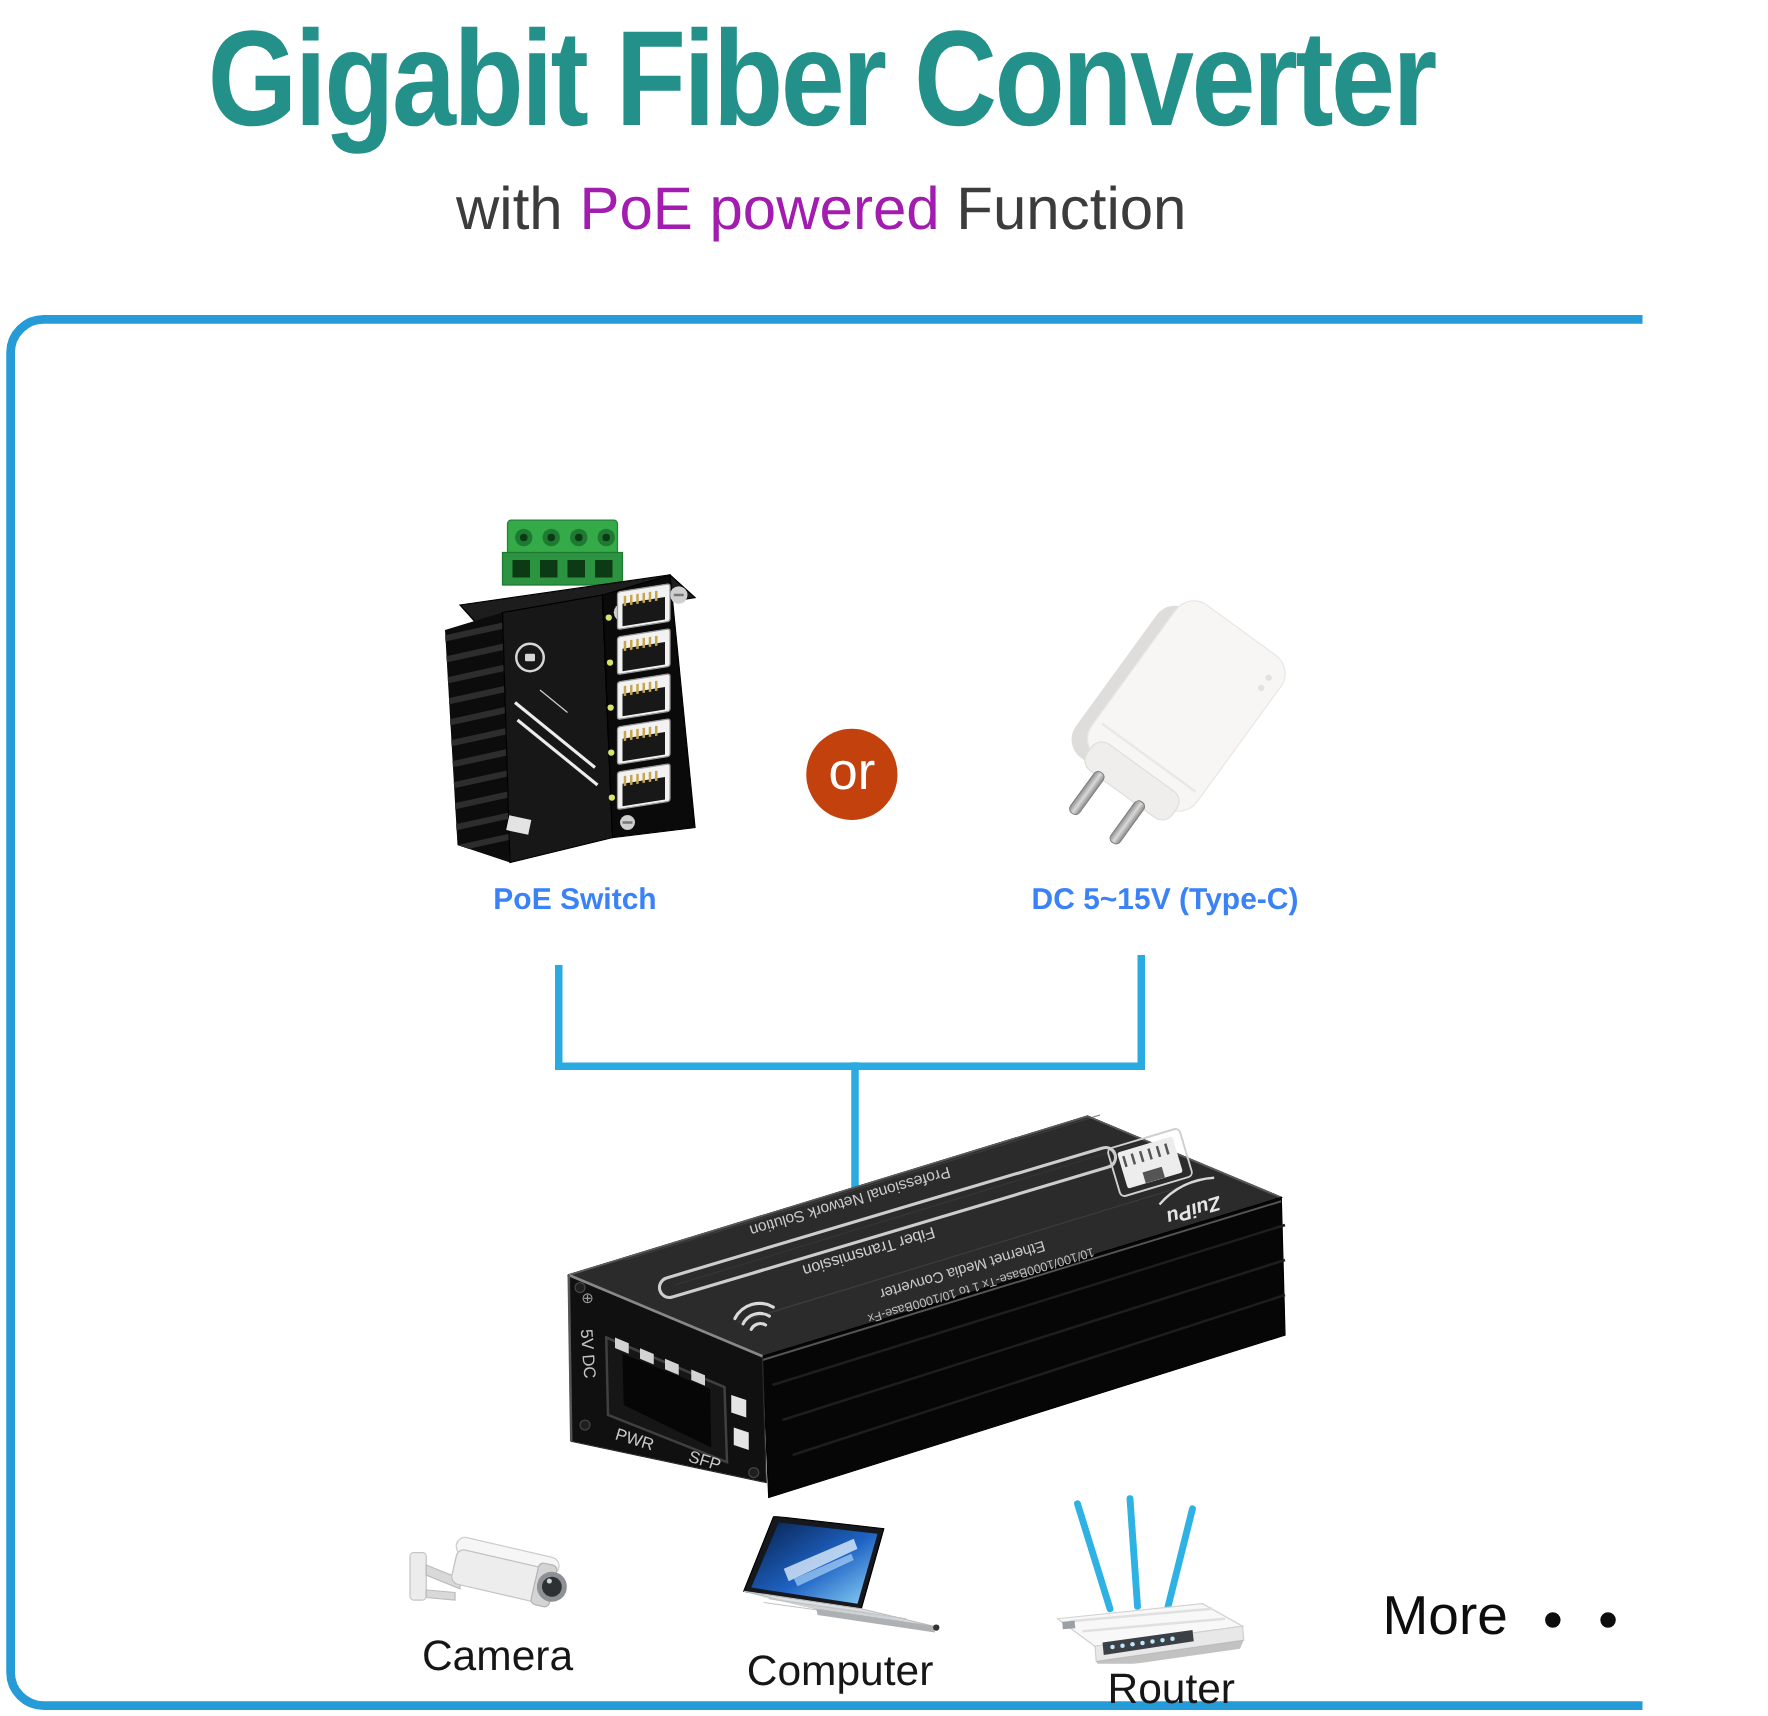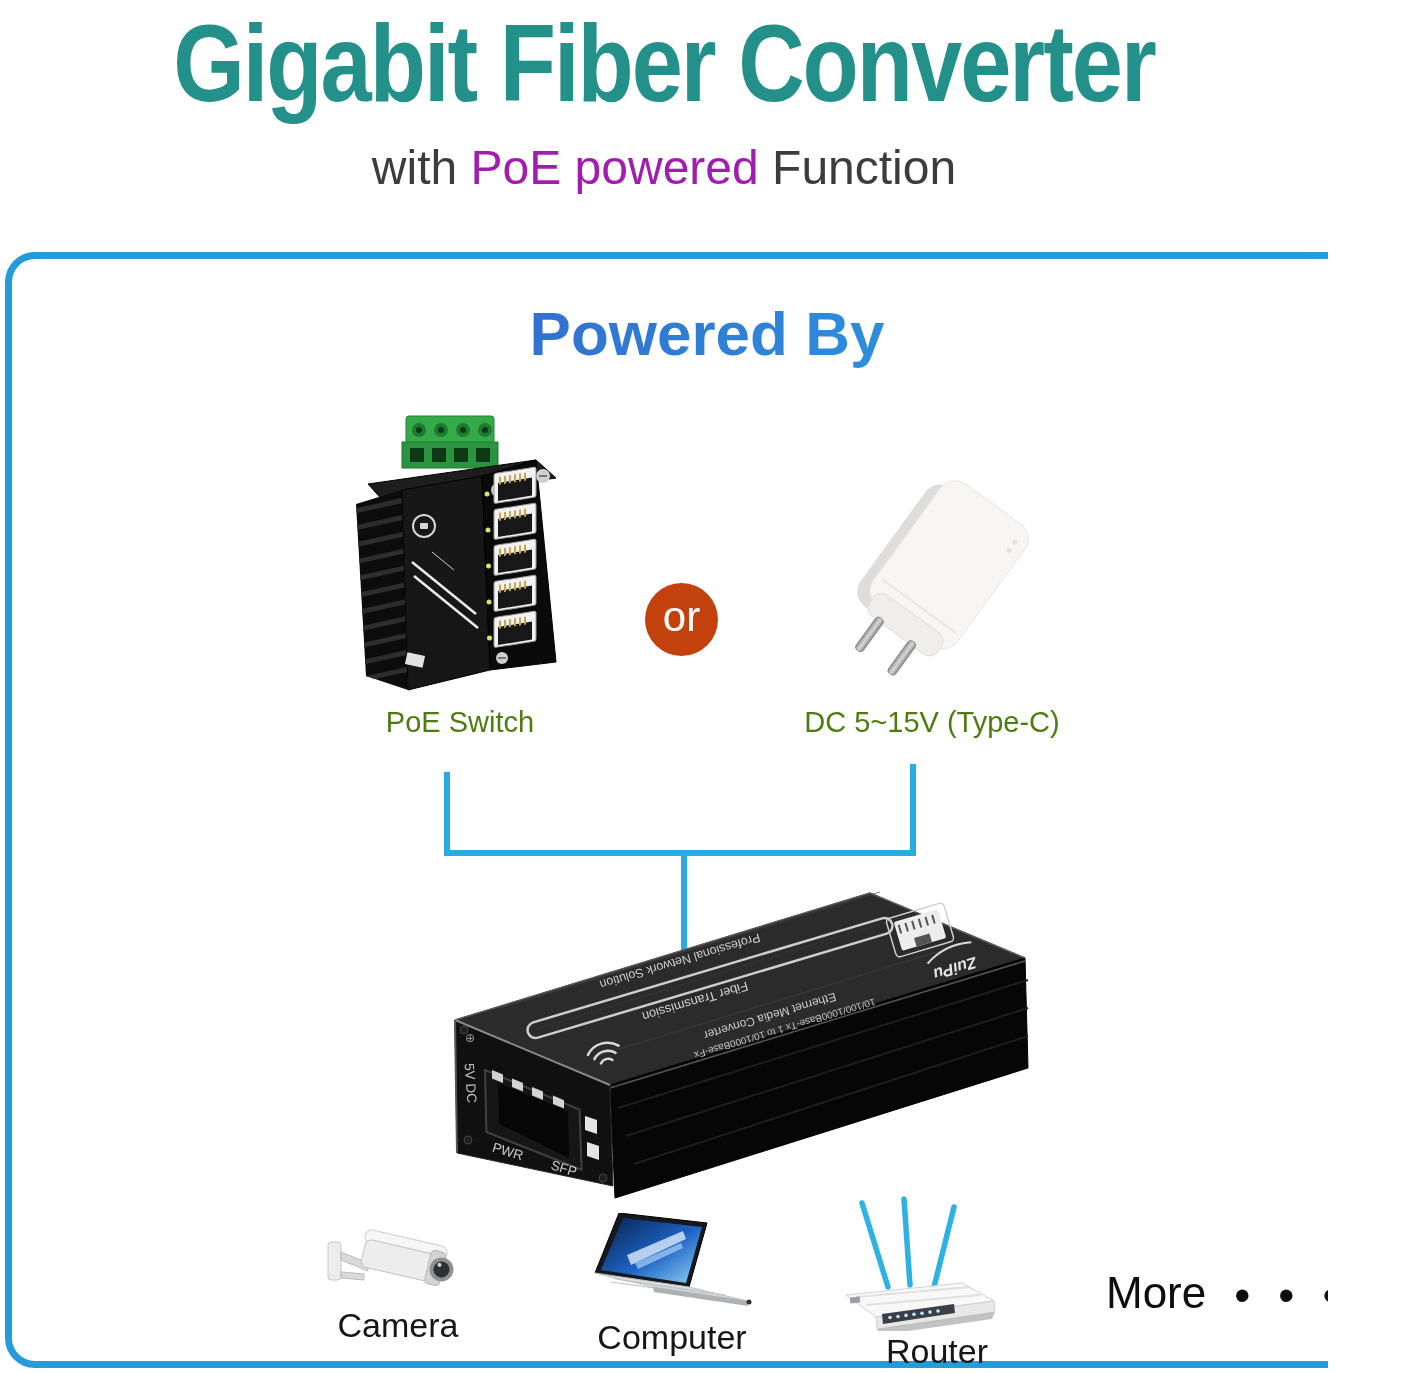--- a/index.html
+++ b/index.html
@@ -1,32 +1,32 @@
 <!DOCTYPE html>
 <html><head>
 <meta charset="utf-8">
 <style>
   html,body{margin:0;padding:0;background:#fff;}
   body{width:1414px;height:1373px;font-family:"Liberation Sans","DejaVu Sans",sans-serif;}
-  .stage{position:relative;width:1314px;height:1373px;overflow:hidden;background:#fff;padding-left:14px;}
+  .stage{position:relative;width:1314px;height:1373px;overflow:hidden;background:#fff;}
   .abs{position:absolute;}
 
   .title{left:0;top:2px;width:100%;text-align:center;font-size:92px;font-weight:bold;
          color:#23918a;letter-spacing:-2px;transform:scaleY(1.18);transform-origin:top center;}
   .subtitle{left:0;top:140px;width:100%;text-align:center;font-size:48px;color:#3c3c3c;}
   .subtitle .olive{color:#a21caf;}
 
   .panel{left:5px;top:252px;width:1404px;height:1116px;border:7px solid #259bd7;
          border-radius:30px;box-sizing:border-box;background:#fff;}
 
   .heading{left:5px;top:298px;width:1404px;text-align:center;font-size:62px;font-weight:bold;
            background:linear-gradient(105deg,#3a4fc4 5%,#2f7ed6 50%,#28b7ea 95%);
            -webkit-background-clip:text;background-clip:text;color:transparent;}
 
-  .src-label{font-size:29px;font-weight:normal;color:#4d7c0f;white-space:nowrap;transform:translateX(-50%);}
+  .src-label{font-size:24px;font-weight:bold;color:#3b82f6;white-space:nowrap;transform:translateX(-50%);}
   .lbl-poe{left:460px;top:706px;}
   .lbl-dc{left:920px;top:706px;margin-left:12px;}
 
   .or-badge{left:645px;top:583px;width:73px;height:73px;border-radius:50%;background:#c2410c;
             color:#fff;font-size:42px;display:flex;align-items:center;justify-content:center;
             line-height:1;padding-bottom:6px;box-sizing:border-box;}
 
   .conn{background:#29abe2;}
   .conn.v1{left:444px;top:772px;width:6px;height:84px;}
   .conn.v2{left:910px;top:764px;width:6px;height:92px;}
@@ -48,21 +48,20 @@
 <body>
 
 <div class="stage">
 
   <div class="abs title">Gigabit Fiber Converter</div>
 
   <div class="abs subtitle"><span>with </span><span class="olive">PoE powered </span><span>Function</span></div>
 
   <div class="abs panel"></div>
 
-  <div class="abs heading">Powered By</div>
 
   <svg class="abs" style="left:340px;top:406px" width="230" height="294" viewBox="0 0 230 294">
     <g>
       <rect x="66" y="10" width="88" height="28" rx="3" fill="#35aa48" stroke="#27813a"></rect>
       <circle cx="79" cy="24" r="7" fill="#1f7a31"></circle>
         <circle cx="101" cy="24" r="7" fill="#1f7a31"></circle>
       <circle cx="123" cy="24" r="7" fill="#1f7a31"></circle>
         <circle cx="145" cy="24" r="7" fill="#1f7a31"></circle>
       <circle cx="79" cy="24" r="3" fill="#0c3a16"></circle>
         <circle cx="101" cy="24" r="3" fill="#0c3a16"></circle>

